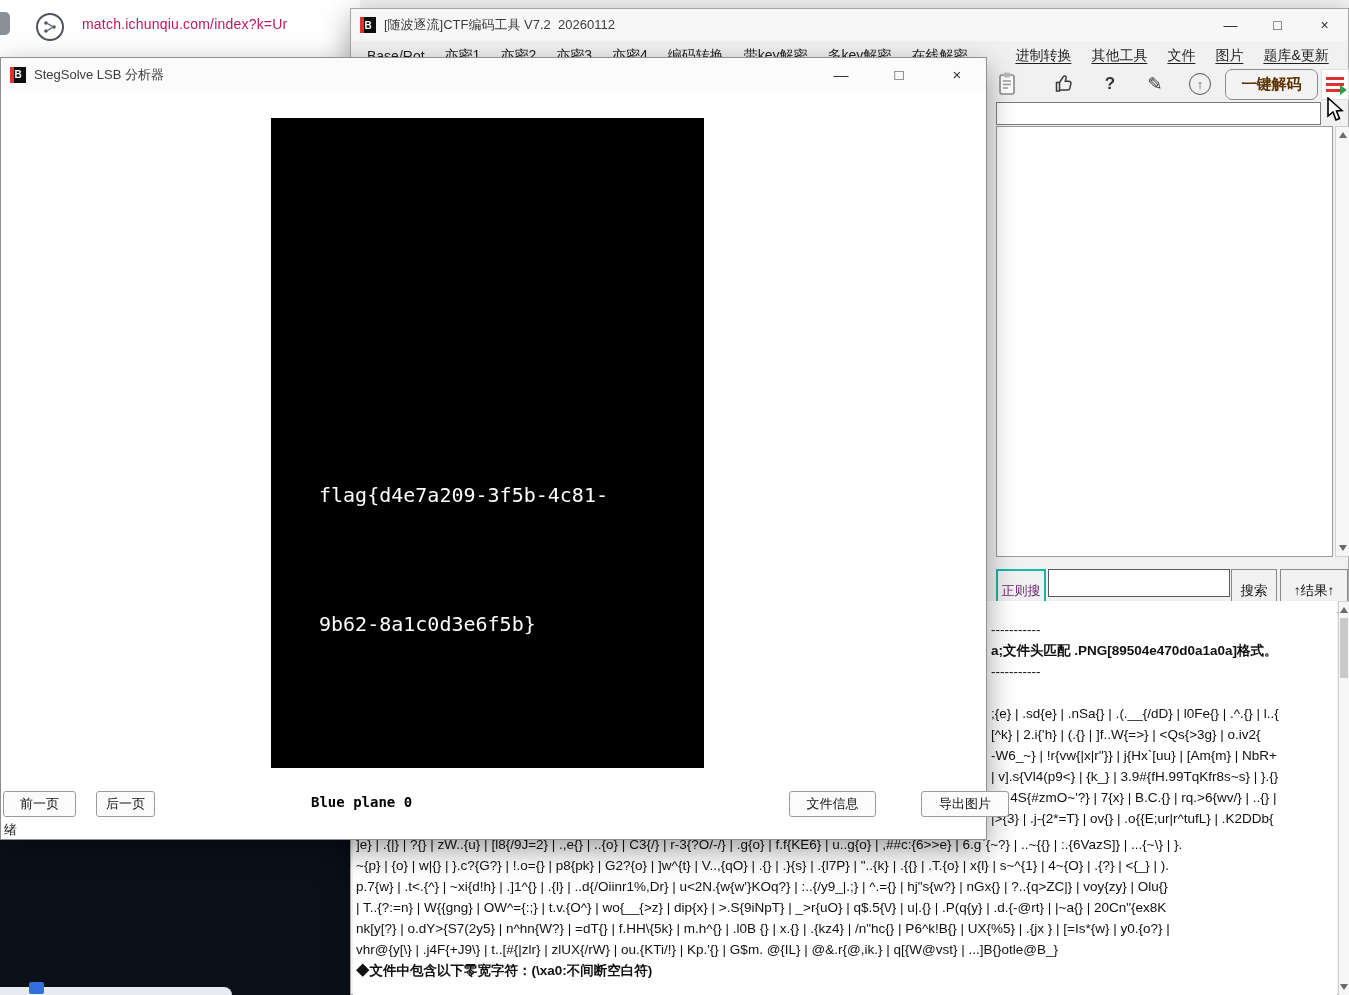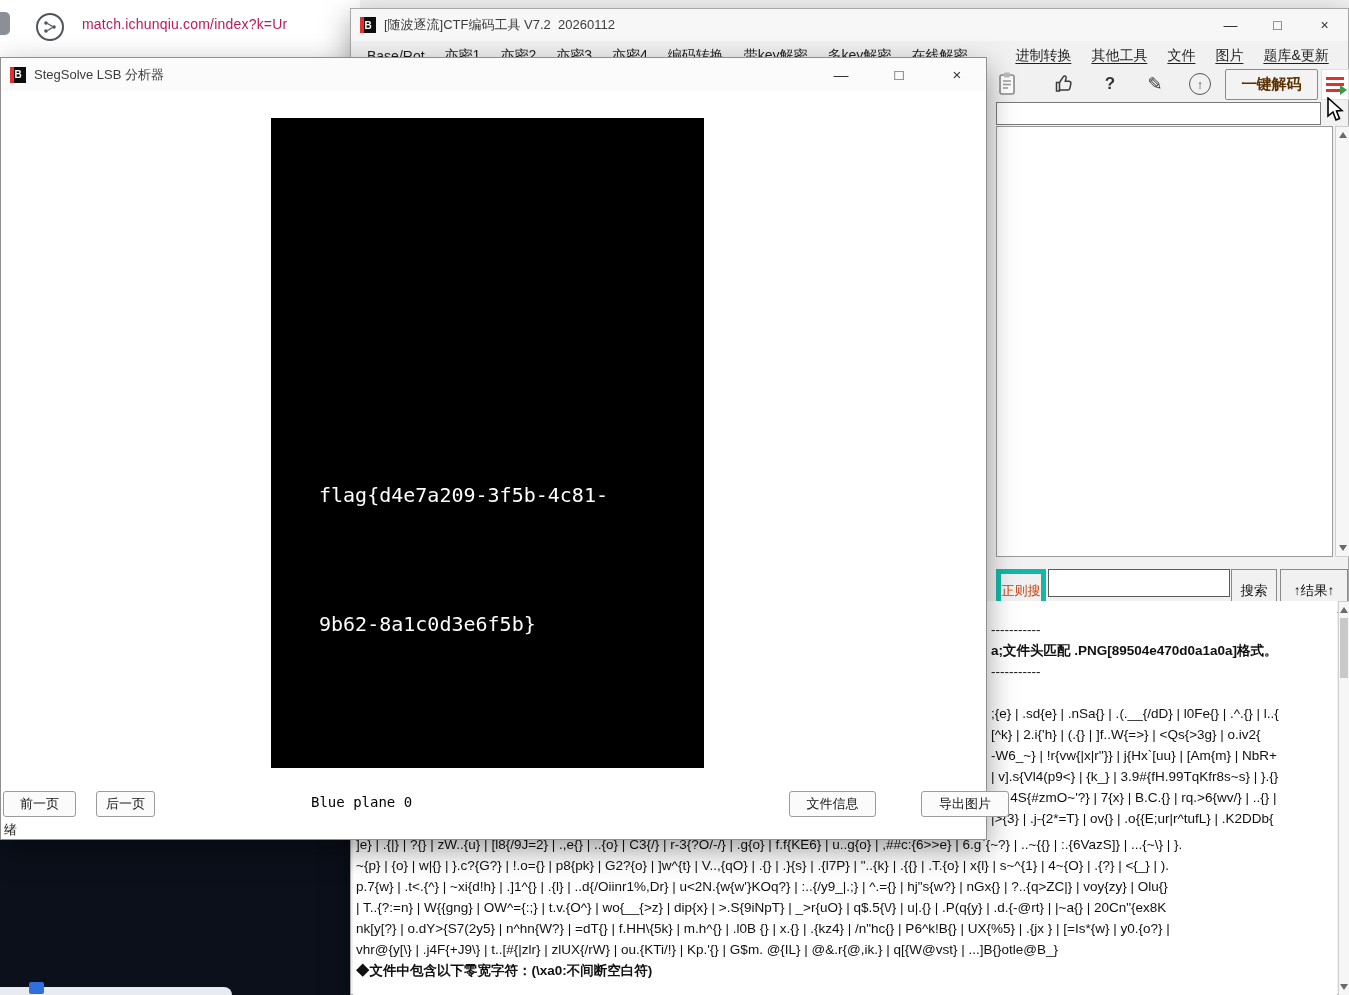--- a/index.html
+++ b/index.html
@@ -35,41 +35,41 @@
     font-size:14px;color:#1f1f1f;white-space:nowrap;overflow:hidden}
   .menu-item{padding:0 10px;text-decoration:underline;text-underline-offset:3px}
   .menu-item.gap{margin-left:28px}
 
   .tbicon{position:absolute;top:62px;height:26px;display:flex;align-items:center;justify-content:center;color:#333}
   .qmark{font-size:17px;font-weight:bold}
   .pencil{font-size:18px}
   .circ{width:22px;height:22px;border:1.6px solid #555;border-radius:50%;display:flex;align-items:center;justify-content:center;
     font-size:13px;font-weight:bold;color:#444}
   .decode-btn{position:absolute;left:874px;top:60px;width:93px;height:31px;border:1px solid #8a8a8a;background:#f3f3f3;
-    border-radius:2px;font-size:15px;font-weight:bold;color:var(--decode_text,#5a3000);
+    border-radius:7px;font-size:15px;font-weight:bold;color:var(--decode_text,#5a3000);
     display:flex;align-items:center;justify-content:center}
   .redlist{position:absolute;left:970px;top:60px;width:28px;height:31px;background:#fff;border:1px solid #e0e0e0;
     display:flex;flex-direction:column;justify-content:center;gap:3px;padding:5px 4px}
   .redlist i{height:3px;background:var(--accent_red,#e03131)}
   .redlist b{position:absolute;right:1px;bottom:4px;width:0;height:0;
     border-left:7px solid var(--accent_green,#2f9e44);border-top:5px solid transparent;border-bottom:5px solid transparent}
   .main-input{position:absolute;left:645px;top:93px;width:325px;height:23px;border:1px solid #7a7a7a;background:#fff;
     font-size:13px;padding:0 4px;font-family:"Liberation Sans",sans-serif}
   .cursor-icon{position:absolute;left:973px;top:88px;width:22px;height:26px}
   .big-panel{position:absolute;left:645px;top:117px;width:337px;height:431px;background:#fff;border:1px solid #9a9a9a}
   .vscroll{position:absolute;background:#f6f6f6;border:1px solid #cfcfcf}
   .vs1{left:984px;top:117px;width:15px;height:431px}
   .vs2{left:987px;top:592px;width:12px;height:395px}
   .sb-arrow{position:absolute;left:50%;transform:translateX(-50%);width:0;height:0}
   .sb-up{top:5px;border-left:4px solid transparent;border-right:4px solid transparent;border-bottom:6px solid #6a6a6a}
   .sb-down{bottom:5px;border-left:4px solid transparent;border-right:4px solid transparent;border-top:6px solid #6a6a6a}
   .sb-thumb{position:absolute;left:1px;right:1px;background:#c9c9c9}
 
-  .regex-box{position:absolute;left:645px;top:560px;width:50px;height:44px;border:5px solid #14b8a6;background:#f1f1f1;
-    font-size:13px;color:#c2410c;display:flex;align-items:center;justify-content:center}
+  .regex-box{position:absolute;left:645px;top:560px;width:50px;height:44px;border:2px solid #14b8a6;background:#f1f1f1;
+    font-size:13px;color:#701a75;display:flex;align-items:center;justify-content:center}
   .search-input{position:absolute;left:697px;top:560px;width:182px;height:28px;border:1px solid #5a5a5a;background:#fff;
     font-size:13px;padding:0 4px;font-family:"Liberation Sans",sans-serif}
   .ui-btn{position:absolute;top:560px;height:44px;border:1px solid #8a8a8a;background:#f1f1f1;font-size:13.5px;color:#111;
     display:flex;align-items:center;justify-content:center}
   .search-btn{left:880px;width:46px}
   .result-btn{left:929px;width:68px}
 
   .results{position:absolute;left:2px;top:592px;width:984px;height:395px;background:#fff;overflow:hidden;
     font-size:13.5px;color:#101010}
   .res-top{position:absolute;left:638px;top:18px;width:346px}
@@ -84,21 +84,21 @@
   .steg .wctl{width:58px;font-size:15px}
   .simg{position:absolute;left:270px;top:60px;width:433px;height:650px;background:#000}
   .flag{position:absolute;left:48px;top:270px;font-family:"DejaVu Sans Mono",monospace;font-size:20px;line-height:43px;
     color:#fff;white-space:pre}
   .sbtn{position:absolute;top:733px;height:26px;border:1px solid #9b9b9b;background:#fbfbfb;border-radius:3px;
     font-size:13px;color:#141414;display:flex;align-items:center;justify-content:center}
   .sb-prev{left:2px;width:73px}
   .sb-next{left:95px;width:59px}
   .sb-info{left:788px;width:87px}
   .sb-export{left:920px;width:88px}
-  .plane{position:absolute;left:310px;top:736px;font-family:"DejaVu Sans Mono",monospace;font-size:14px;font-weight:normal;color:#000}
+  .plane{position:absolute;left:310px;top:736px;font-family:"DejaVu Sans Mono",monospace;font-size:14px;font-weight:bold;color:#000}
   .sstatus{position:absolute;left:3px;top:763px;font-size:13px;color:#222}
 </style>
 </head>
 <body>
 
 <div id="screen">
 
   <div class="browser-top">
     <div class="partial-icon"></div>
     <div class="perm-circle">

